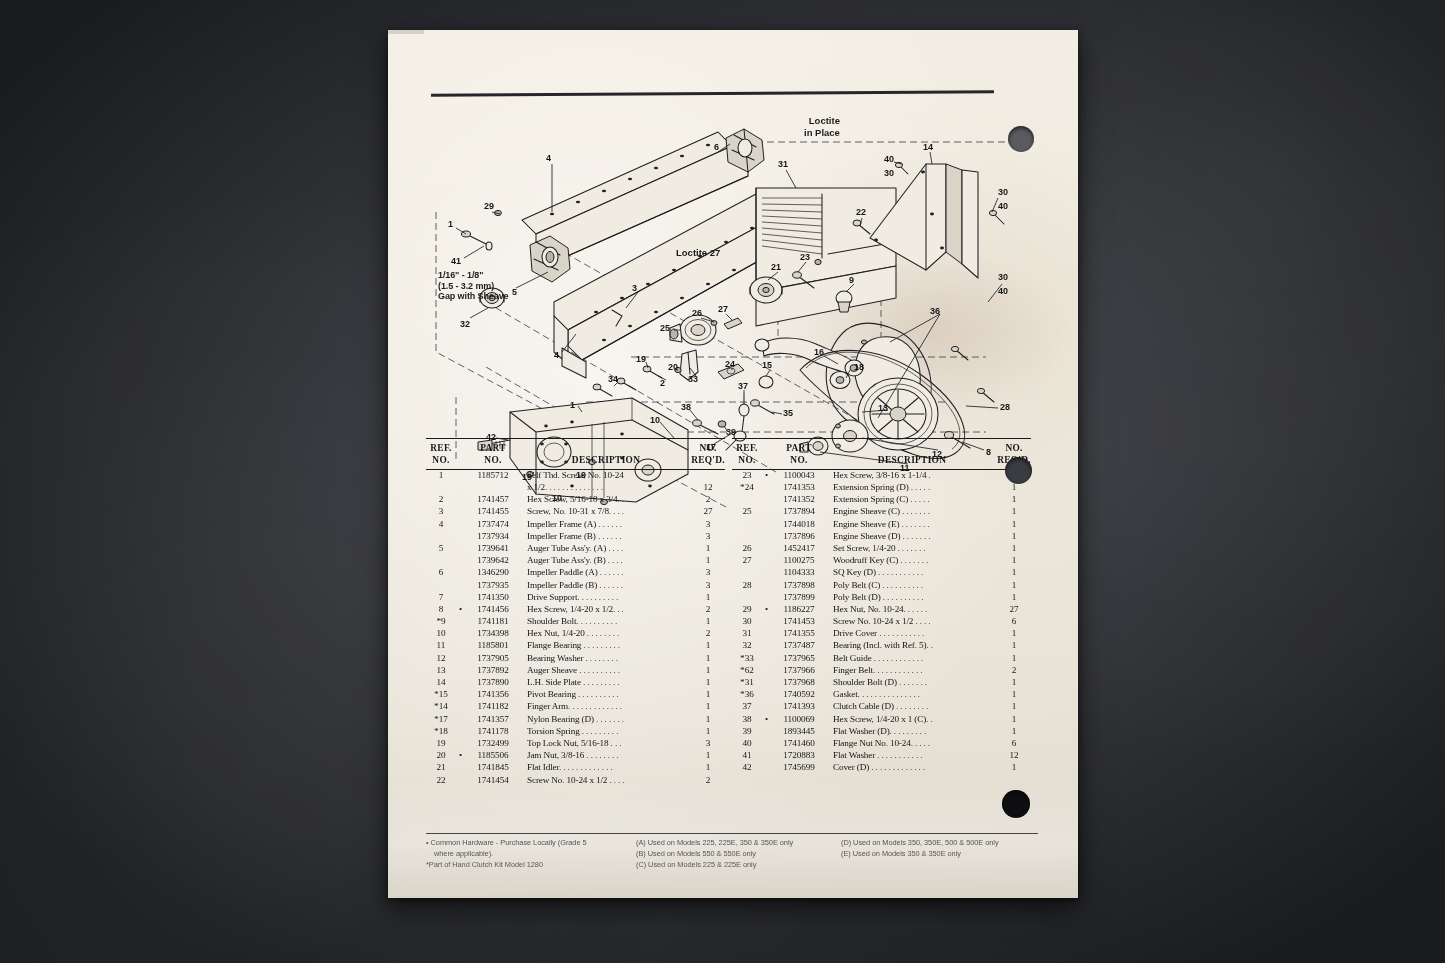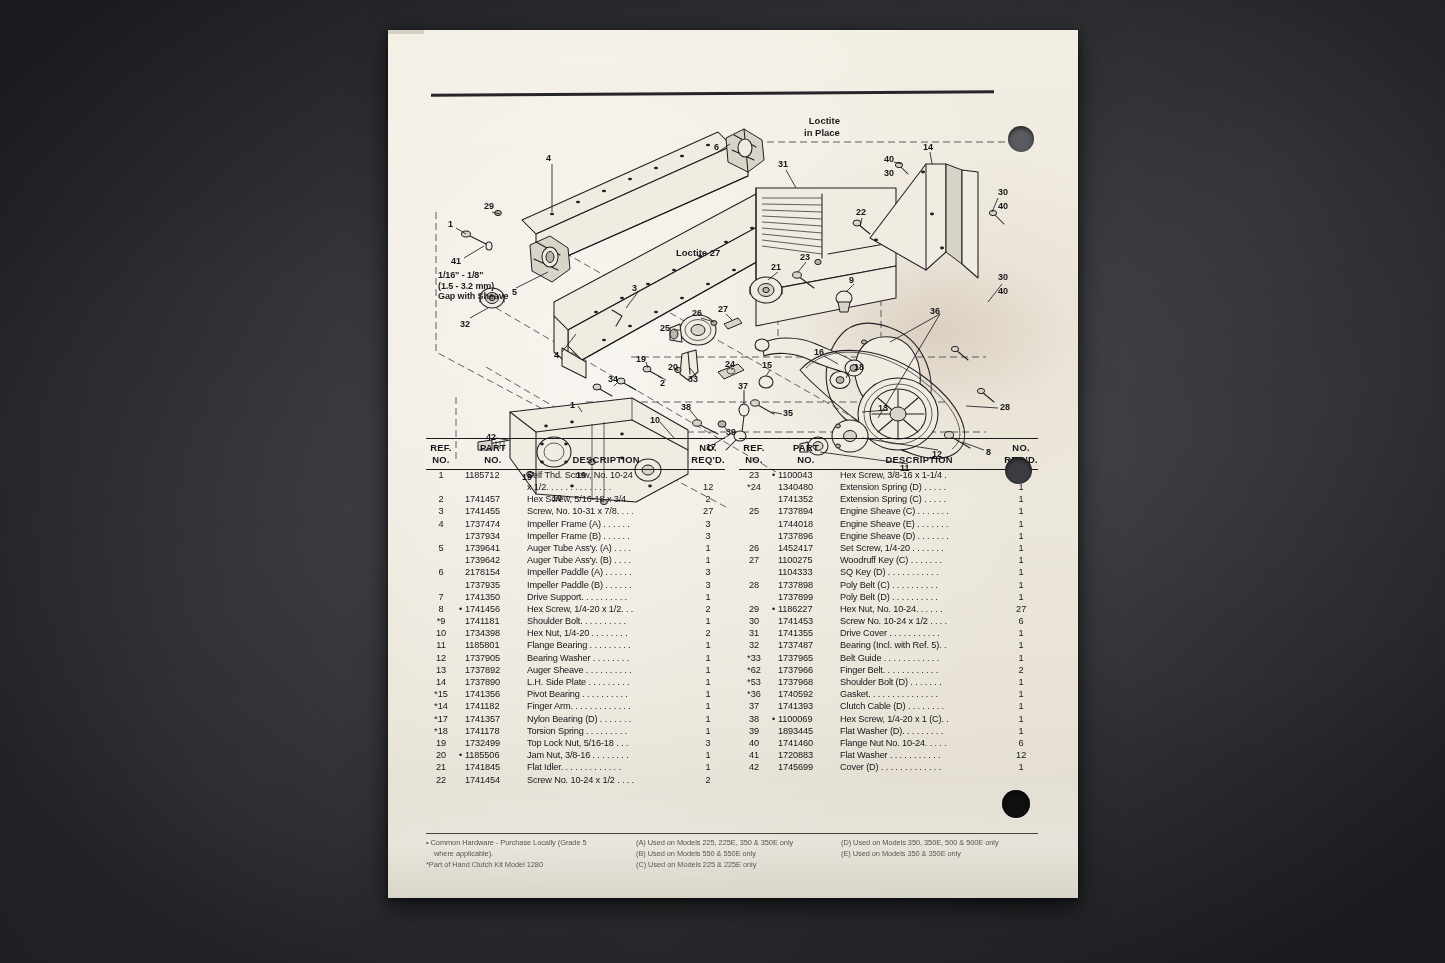--- a/index.html
+++ b/index.html
@@ -72,33 +72,33 @@
   }
   .note-gap{left:50px;top:240px;font-size:9px;letter-spacing:-.1px;}
   .note-loct1{left:258px;top:217px;font-size:9.5px;padding-left:30px;}
   .note-loct2{left:416px;top:85px;font-size:9.5px;text-align:right;line-height:1.3;}
 
   
   #tables{
     position:absolute;left:38px;top:408px;width:612px;
     color:#16161a;
   }
-  .cols{display:flex;gap:14px;}
+  .cols{display:flex;gap:7px;font-family:Liberation Serif, serif;}
   .tblwrap{width:299px;}
   table.parts{width:100%;border-collapse:collapse;font-size:9.2px;}
   .hdr td{
     text-align:center;font-size:9.4px;letter-spacing:.3px;padding:1px 0 0 0;
     font-weight:bold;
   }
   .hdrline td{border-bottom:1.6px solid #1a1a1e;height:2px;padding:0;}
   .topline td{border-top:1.6px solid #1a1a1e;height:2px;padding:0;}
   table.parts td{padding:0.2px 0;vertical-align:top;line-height:1.285;}
   .c-ref{width:30px;text-align:center;}
   .c-bul{width:9px;text-align:center;font-size:9px;}
-  .c-part{width:56px;letter-spacing:-.1px;}
+  .c-part{width:56px;text-align:center;letter-spacing:-.1px;}
   .c-desc{padding-left:6px !important;white-space:nowrap;letter-spacing:-.15px;margin-top:48px;}
   .c-qty{width:30px;text-align:center;}
 
   
   #footnotes{
     position:absolute;left:38px;top:803px;width:612px;
     font-size:7.4px;color:#1d1d22;line-height:1.5;letter-spacing:-.05px;
   }
   #footnotes .fcols{display:flex;}
   #footnotes .fc1{width:210px;}
@@ -605,21 +605,21 @@
               <tr>
                 <td class="c-ref"></td>
                 <td class="c-bul"></td>
                 <td class="c-part">1739642</td>
                 <td class="c-desc">Auger Tube Ass'y. (B) . . . .</td>
                 <td class="c-qty">1</td>
               </tr>
               <tr>
                 <td class="c-ref">6</td>
                 <td class="c-bul"></td>
-                <td class="c-part">2178154</td>
+                <td class="c-part">1346290</td>
                 <td class="c-desc">Impeller Paddle (A) . . . . . .</td>
                 <td class="c-qty">3</td>
               </tr>
               <tr>
                 <td class="c-ref"></td>
                 <td class="c-bul"></td>
                 <td class="c-part">1737935</td>
                 <td class="c-desc">Impeller Paddle (B) . . . . . .</td>
                 <td class="c-qty">3</td>
               </tr>
@@ -767,21 +767,21 @@
               <tr>
                 <td class="c-ref">23</td>
                 <td class="c-bul">•</td>
                 <td class="c-part">1100043</td>
                 <td class="c-desc">Hex Screw, 3/8-16 x 1-1/4 .</td>
                 <td class="c-qty">1</td>
               </tr>
               <tr>
                 <td class="c-ref">*24</td>
                 <td class="c-bul"></td>
-                <td class="c-part">1340480</td>
+                <td class="c-part">1741353</td>
                 <td class="c-desc">Extension Spring (D) . . . . .</td>
                 <td class="c-qty">1</td>
               </tr>
               <tr>
                 <td class="c-ref"></td>
                 <td class="c-bul"></td>
                 <td class="c-part">1741352</td>
                 <td class="c-desc">Extension Spring (C) . . . . .</td>
                 <td class="c-qty">1</td>
               </tr>
@@ -877,21 +877,21 @@
                 <td class="c-qty">1</td>
               </tr>
               <tr>
                 <td class="c-ref">*62</td>
                 <td class="c-bul"></td>
                 <td class="c-part">1737966</td>
                 <td class="c-desc">Finger Belt. . . . . . . . . . . .</td>
                 <td class="c-qty">2</td>
               </tr>
               <tr>
-                <td class="c-ref">*53</td>
+                <td class="c-ref">*31</td>
                 <td class="c-bul"></td>
                 <td class="c-part">1737968</td>
                 <td class="c-desc">Shoulder Bolt (D) . . . . . . .</td>
                 <td class="c-qty">1</td>
               </tr>
               <tr>
                 <td class="c-ref">*36</td>
                 <td class="c-bul"></td>
                 <td class="c-part">1740592</td>
                 <td class="c-desc">Gasket. . . . . . . . . . . . . . .</td>

